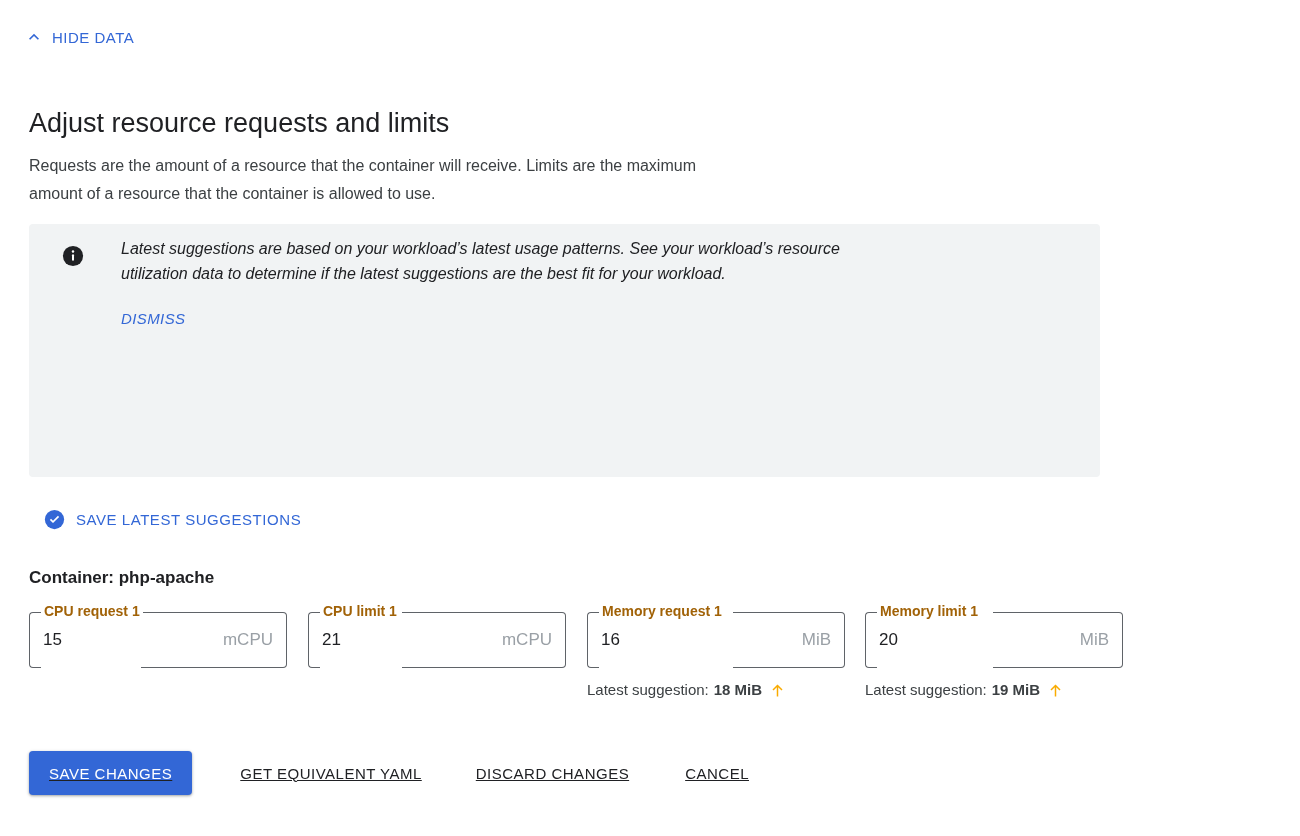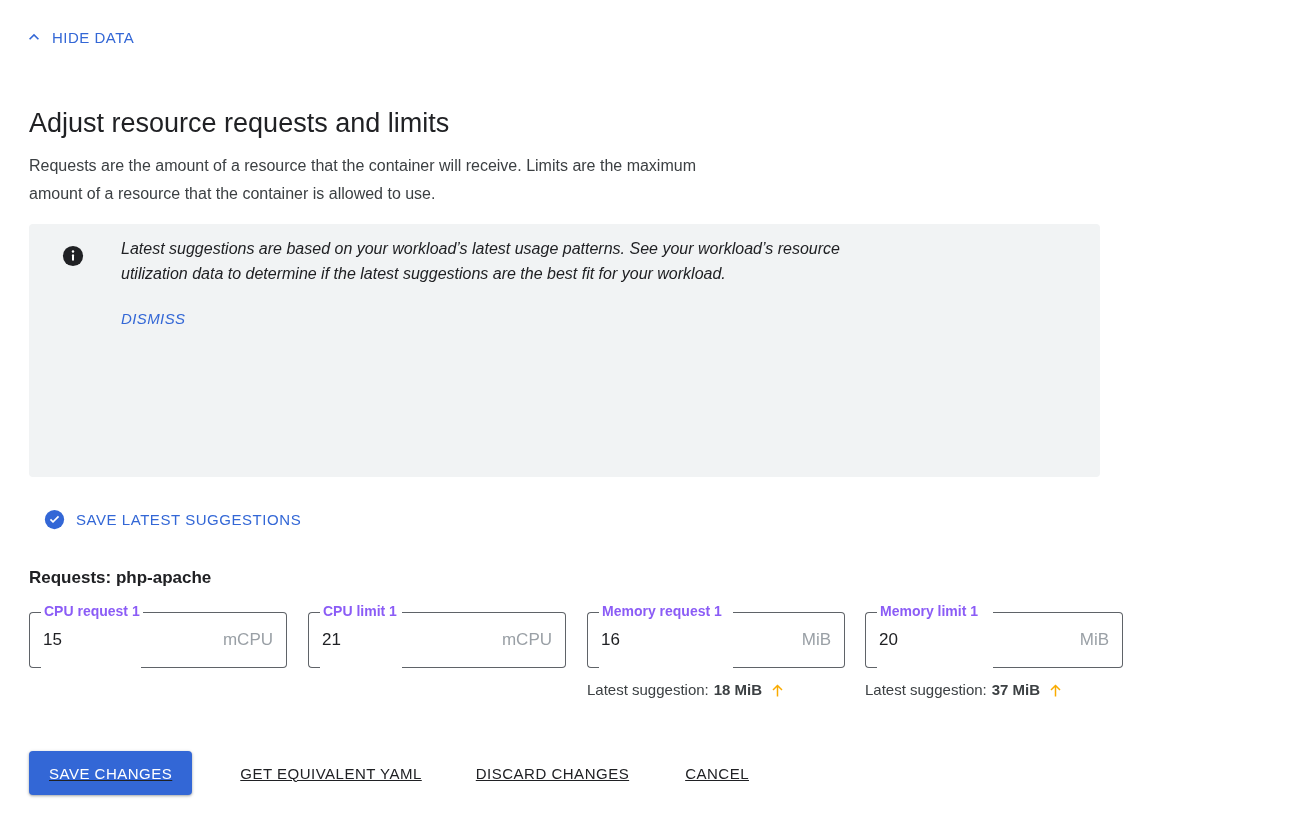--- a/index.html
+++ b/index.html
@@ -194,21 +194,21 @@
     border-left: none;
     border-radius: 0 4px 4px 0;
     box-sizing: border-box;
   }
   .field-label {
     position: absolute;
     left: 12px;
     top: -9px;
     font-size: 14px;
     font-weight: 700;
-    color: #8b5cf6;
+    color: #a16207;
     background: #ffffff;
     padding: 0 3px;
     white-space: nowrap;
     z-index: 2;
     line-height: 16px;
   }
   .field-inner {
     position: absolute;
     inset: 0;
     display: flex;
@@ -314,21 +314,21 @@
 </div>
 
 <div class="apply-suggestions">
   <svg class="check-circle-icon" viewBox="0 0 24 24" aria-hidden="true">
     <circle cx="12" cy="12" r="11" fill="#3367d6"></circle>
     <path d="M10.3 16.1 6.7 12.5l1.35-1.35 2.25 2.25 5.65-5.65 1.35 1.4z" fill="#ffffff"></path>
   </svg>
   <span class="apply-label">SAVE LATEST SUGGESTIONS</span>
 </div>
 
-<div class="container-heading">Requests: php-apache</div>
+<div class="container-heading">Container: php-apache</div>
 
 <div class="fields-row">
 
   <div class="field-col c0">
     <div class="mdc-field">
       <div class="mdc-outline">
         <span class="ol-lead"></span>
         <span class="ol-notch" style="width:100px"><span class="ol-notch-inner"></span></span>
         <span class="ol-trail"></span>
       </div>
@@ -385,21 +385,21 @@
         <span class="ol-trail"></span>
       </div>
       <span class="field-label">Memory limit 1</span>
       <div class="field-inner">
         <input class="field-value" type="text" value="20" style="">
         <span class="field-suffix">MiB</span>
       </div>
     </div>
     <div class="field-help">
       <span class="help-prefix">Latest suggestion:</span>
-      <span class="help-value">37 MiB</span>
+      <span class="help-value">19 MiB</span>
       <svg class="arrow-up-icon" viewBox="0 0 24 24" aria-hidden="true">
         <path d="M12 3.5 4.9 10.6l1.5 1.5 4.55-4.55V20.5h2.1V7.55l4.55 4.55 1.5-1.5z" fill="#f9ab00"></path>
       </svg>
     </div>
   </div>
 
 </div>
 
 <div class="actions-row">
   <button class="btn btn-primary">SAVE CHANGES</button>

